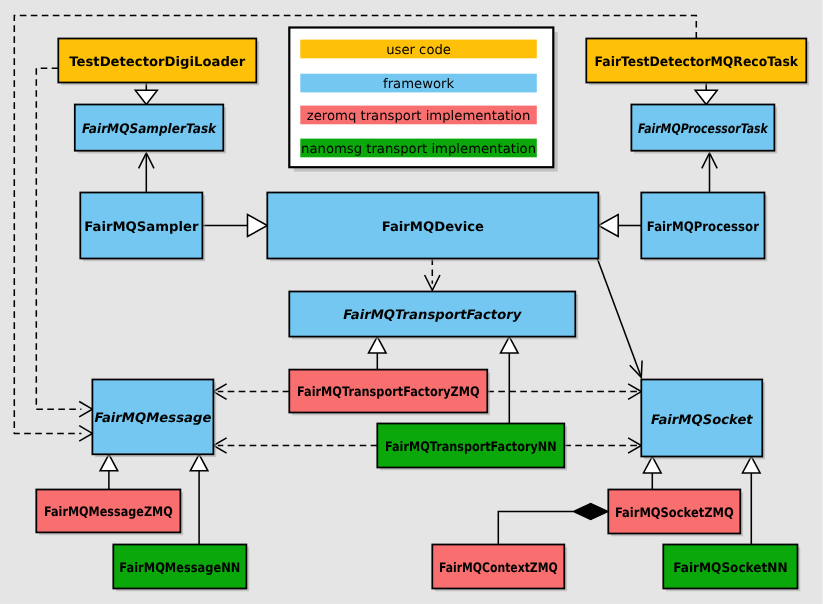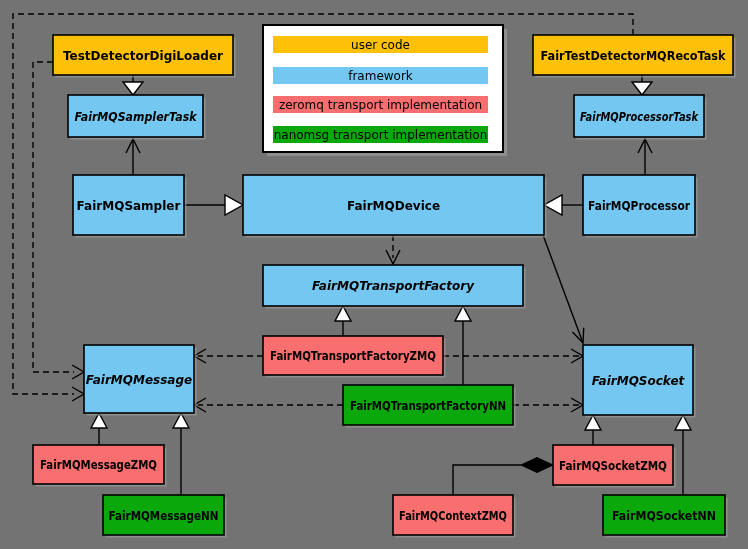--- a/index.html
+++ b/index.html
@@ -1,20 +1,20 @@
 <!DOCTYPE html>
 <html><head>
 <meta charset="utf-8">
 <style>
   html, body { margin: 0; padding: 0; background: #ffffff; }
   .stage {
     position: relative;
     width: 748px;
     height: 549px;
-    background: #737373;
+    background: #e5e5e5;
     font-family: "DejaVu Sans", "Liberation Sans", sans-serif;
   }
   svg { display: block; }
   .node-label {
     font-family: "DejaVu Sans", "Liberation Sans", sans-serif;
     font-size: 12px;
     font-weight: 700;
     fill: #000000;
     text-anchor: middle;
     dominant-baseline: central;

